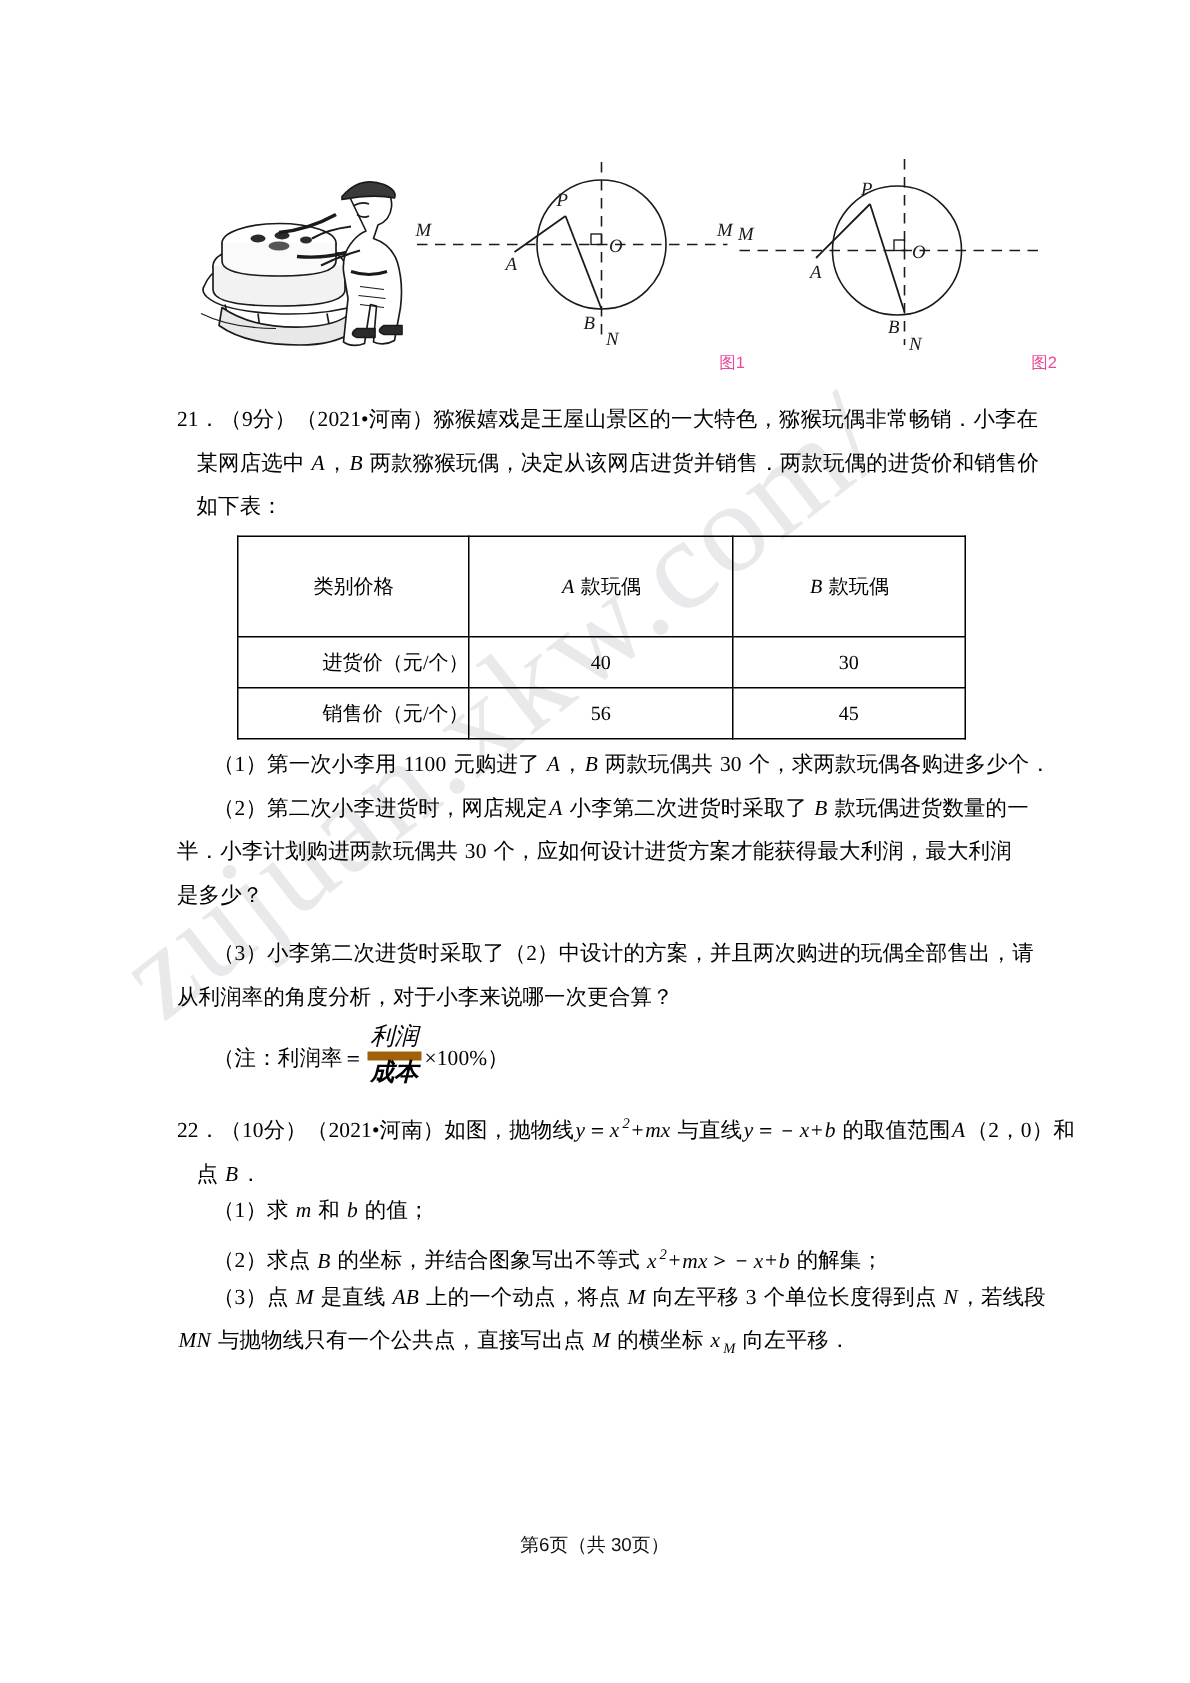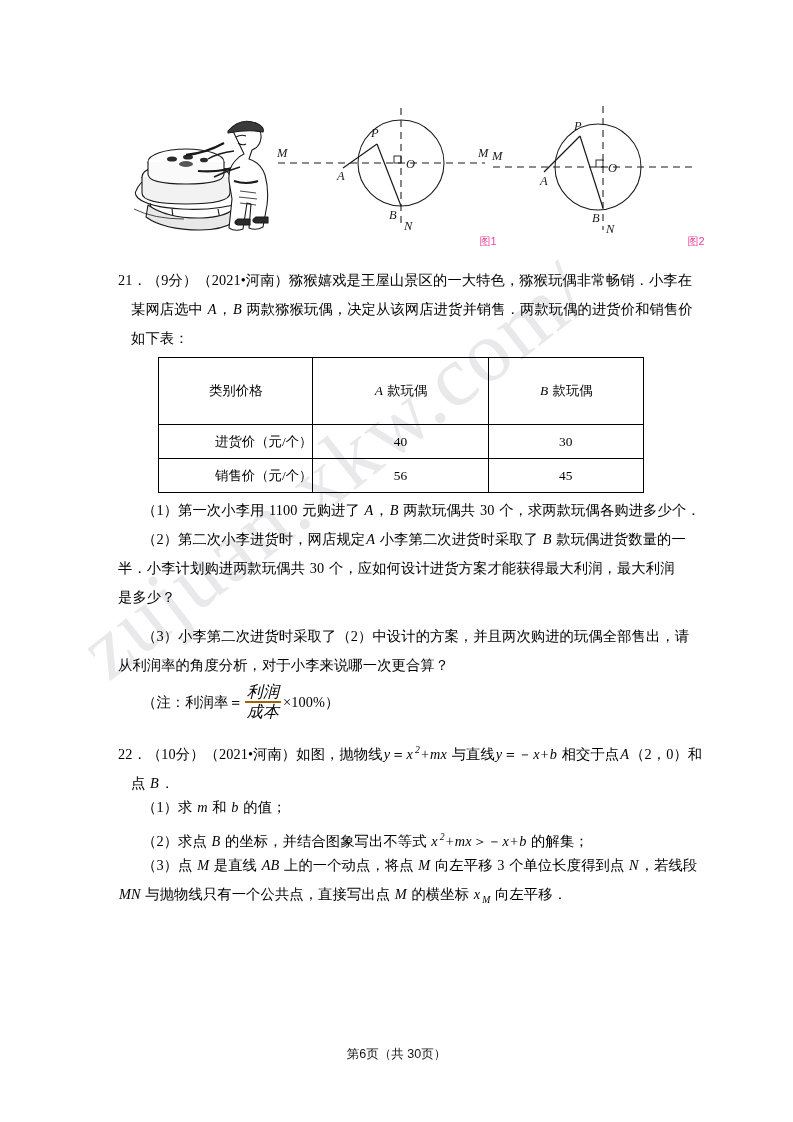--- a/index.html
+++ b/index.html
@@ -124,21 +124,22 @@
     text-align: center;
     font-style: italic;
     font-size: 16px;
     line-height: 1.12;
     margin: 0 2px;
   }
   .frac .fnum { display: block; padding: 0 2px; }
   .frac .fden {
     display: block;
     padding: 0 2px;
-    border-top: 2px solid #a16207;
+    border-top: 6px solid #a16207;
+    font-weight: bold;
   }
 
   
   .price-table {
     position: absolute;
     left: 158px;
     top: 357px;
     width: 486px;
     border-collapse: collapse;
     font-size: 13.4px;
@@ -176,21 +177,20 @@
   
   .footer {
     position: absolute;
     left: 0;
     top: 1022px;
     width: 793px;
     text-align: center;
     font-family: "Liberation Sans", sans-serif;
     font-size: 12.5px;
     color: #111;
-    margin-top: 24px;
   }
   .footer .fnum-txt { font-family: "Liberation Sans", sans-serif; }
 
   svg { display: block; overflow: visible; }
   .stroke { stroke: #1a1a1a; fill: none; }
   .lbl-txt {
     font-family: "Liberation Serif", serif;
     font-style: italic;
     font-size: 12.5px;
     fill: #1a1a1a;
@@ -347,21 +347,21 @@
     <div class="para q-block" style="top:622px;">
       <span class="ln ind2">（3）小李第二次进货时采取了（2）中设计的方案，并且两次购进的玩偶全部售出，请</span>
       <span class="ln ind1">从利润率的角度分析，对于小李来说哪一次更合算？</span>
     </div>
 
     <div class="para q-block" style="top:683px;">
       <span class="ln ind2"><span>（注：利润率＝</span><span class="frac"><span class="fnum">利润</span><span class="fden">成本</span></span><span>×100%）</span></span>
     </div>
 
     <div class="para q-block" style="top:735px;">
-      <span class="ln ind1"><span>22．（10分）（2021•河南）如图，抛物线</span><span class="mi">y</span><span>＝</span><span class="mi">x</span><sup class="mi">2</sup><span>+</span><span class="mi">mx</span><span> 与直线</span><span class="mi">y</span><span>＝</span><span>－</span><span class="mi">x</span><span>+</span><span class="mi">b</span><span> 相交于点</span><span class="mi">A</span><span>（2，0）和</span></span>
+      <span class="ln ind1"><span>22．（10分）（2021•河南）如图，抛物线</span><span class="mi">y</span><span>＝</span><span class="mi">x</span><sup class="mi">2</sup><span>+</span><span class="mi">mx</span><span> 与直线</span><span class="mi">y</span><span>＝</span><span>－</span><span class="mi">x</span><span>+</span><span class="mi">b</span><span> 的取值范围</span><span class="mi">A</span><span>（2，0）和</span></span>
       <span class="ln ind3"><span>点 </span><span class="mi">B</span><span>．</span></span>
     </div>
 
     <div class="para q-block" style="top:793px;">
       <span class="ln ind2"><span>（1）求 </span><span class="mi">m</span><span> 和 </span><span class="mi">b</span><span> 的值；</span></span>
     </div>
 
     <div class="para q-block" style="top:822px;">
       <span class="ln ind2"><span>（2）求点 </span><span class="mi">B</span><span> 的坐标，并结合图象写出不等式 </span><span class="mi">x</span><sup class="mi">2</sup><span>+</span><span class="mi">mx</span><span>＞</span><span>－</span><span class="mi">x</span><span>+</span><span class="mi">b</span><span> 的解集；</span></span>
     </div>

